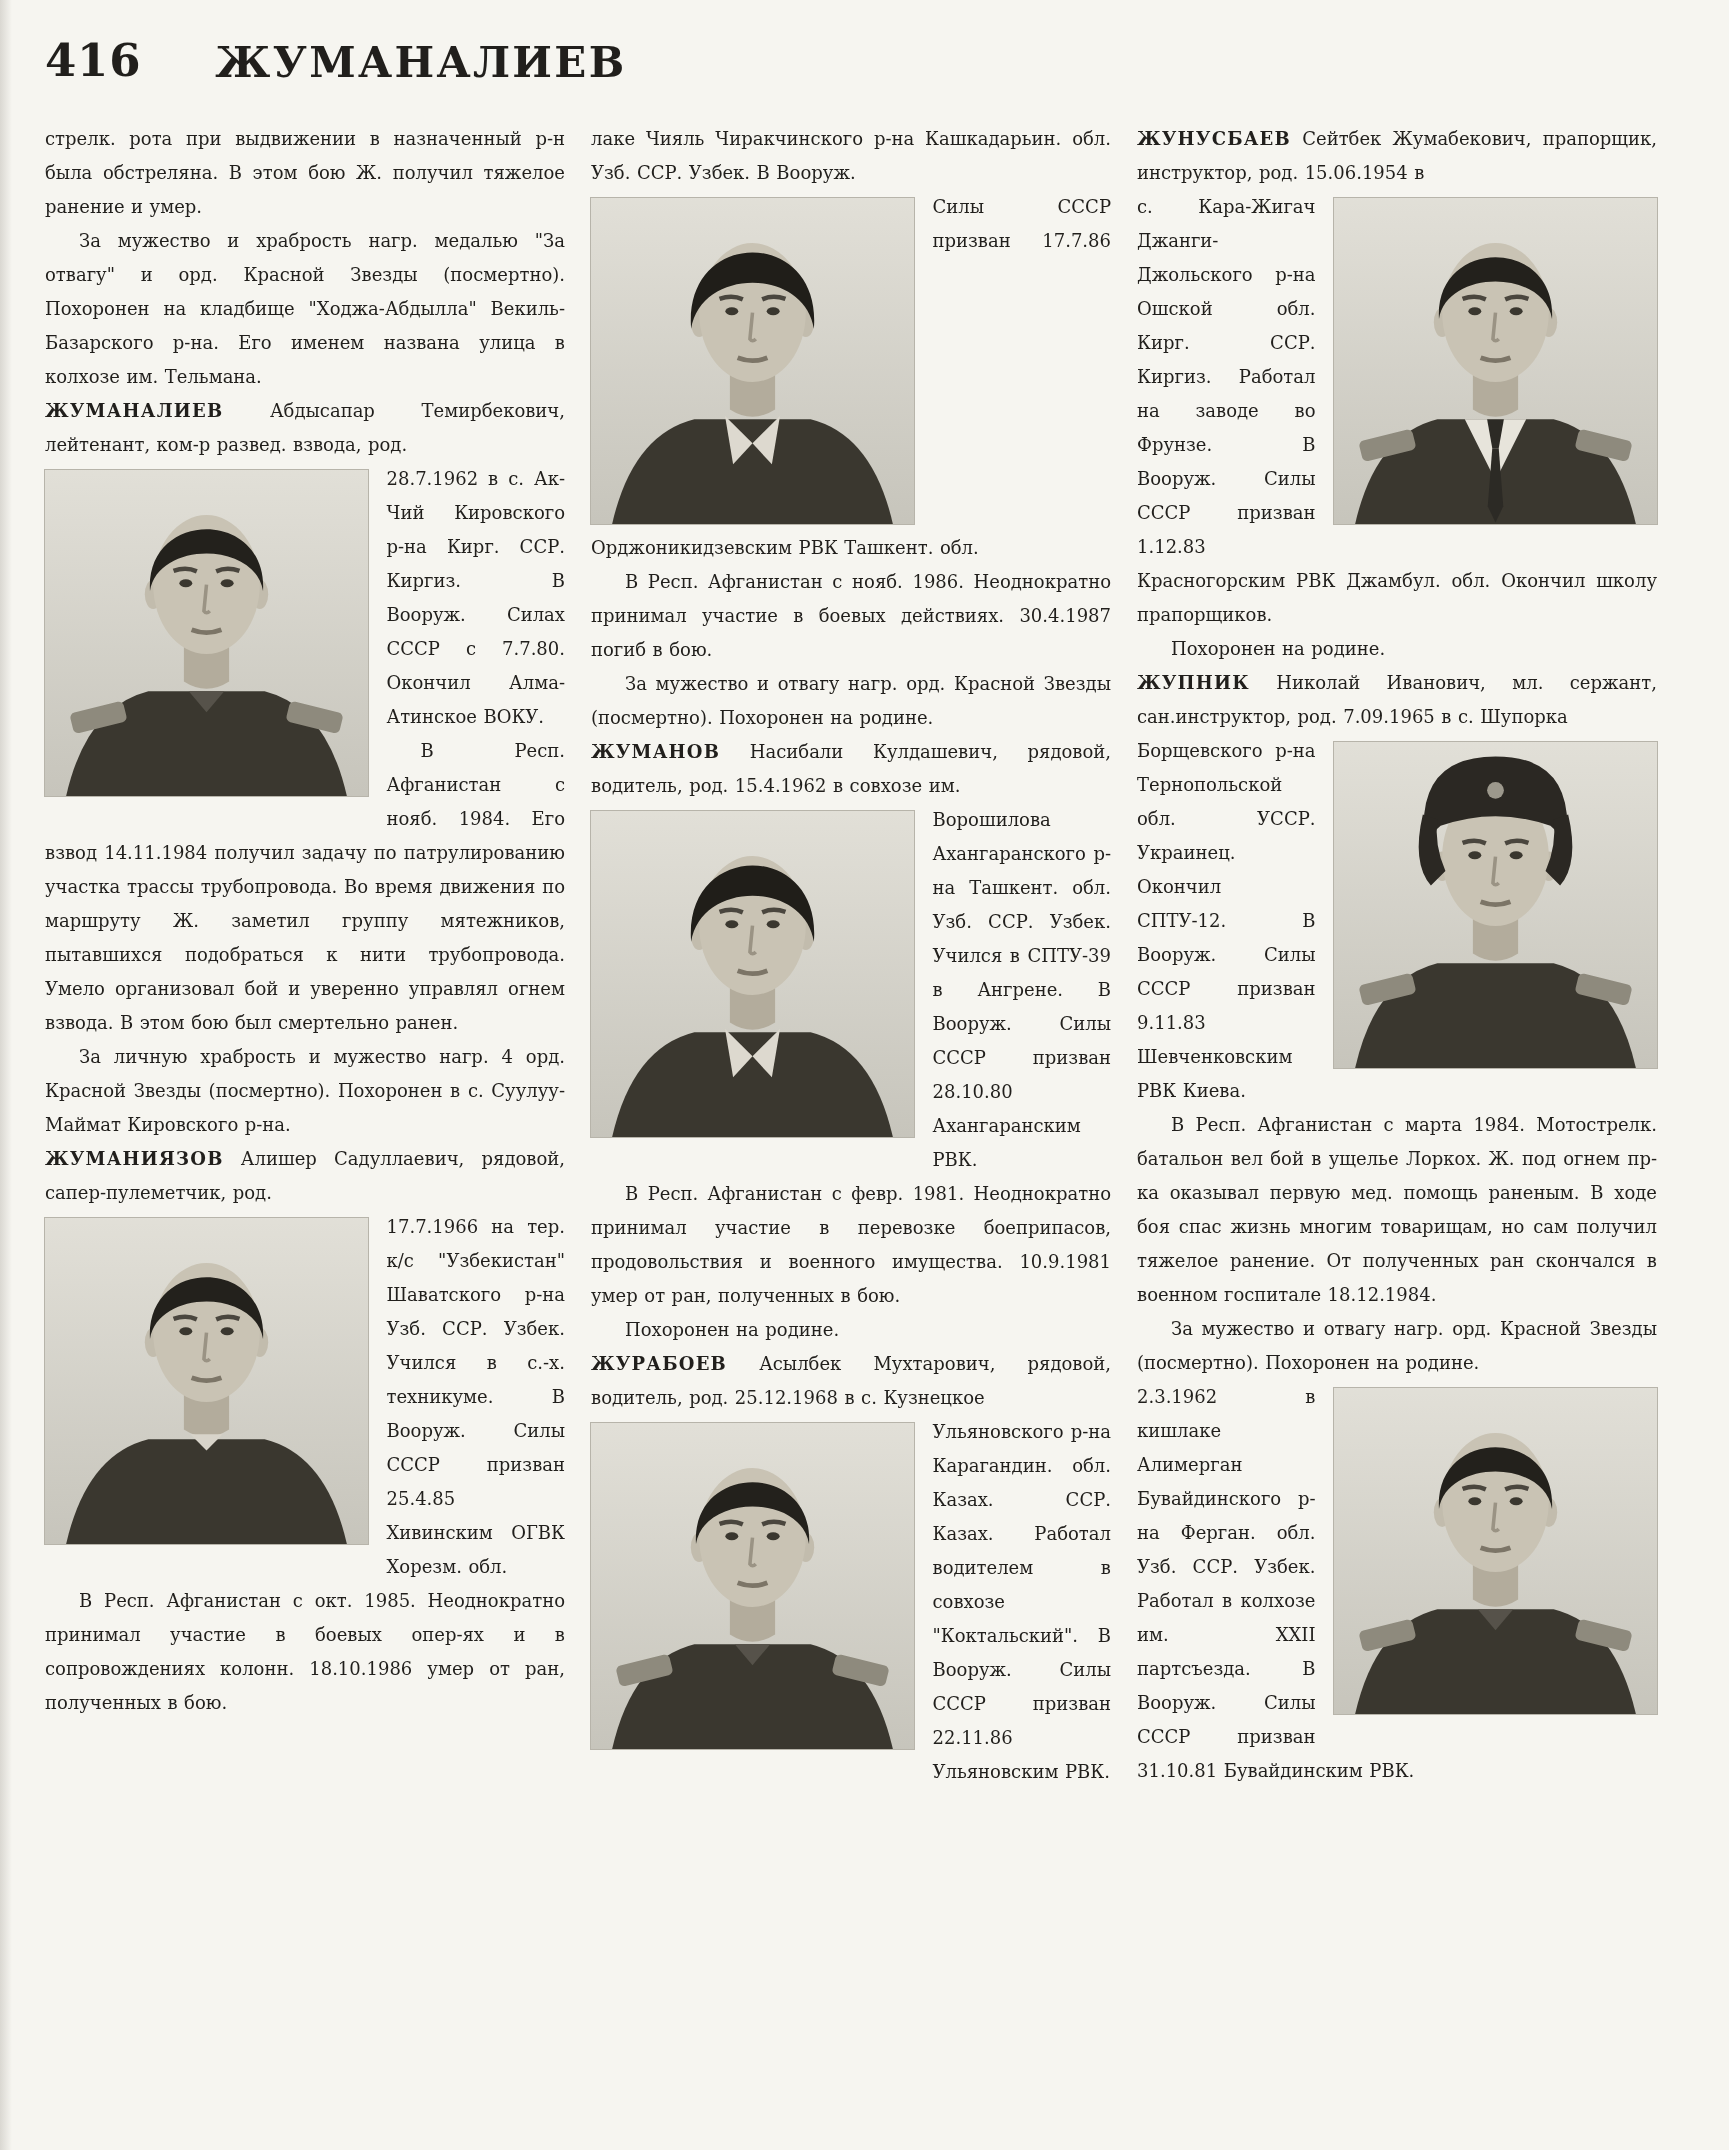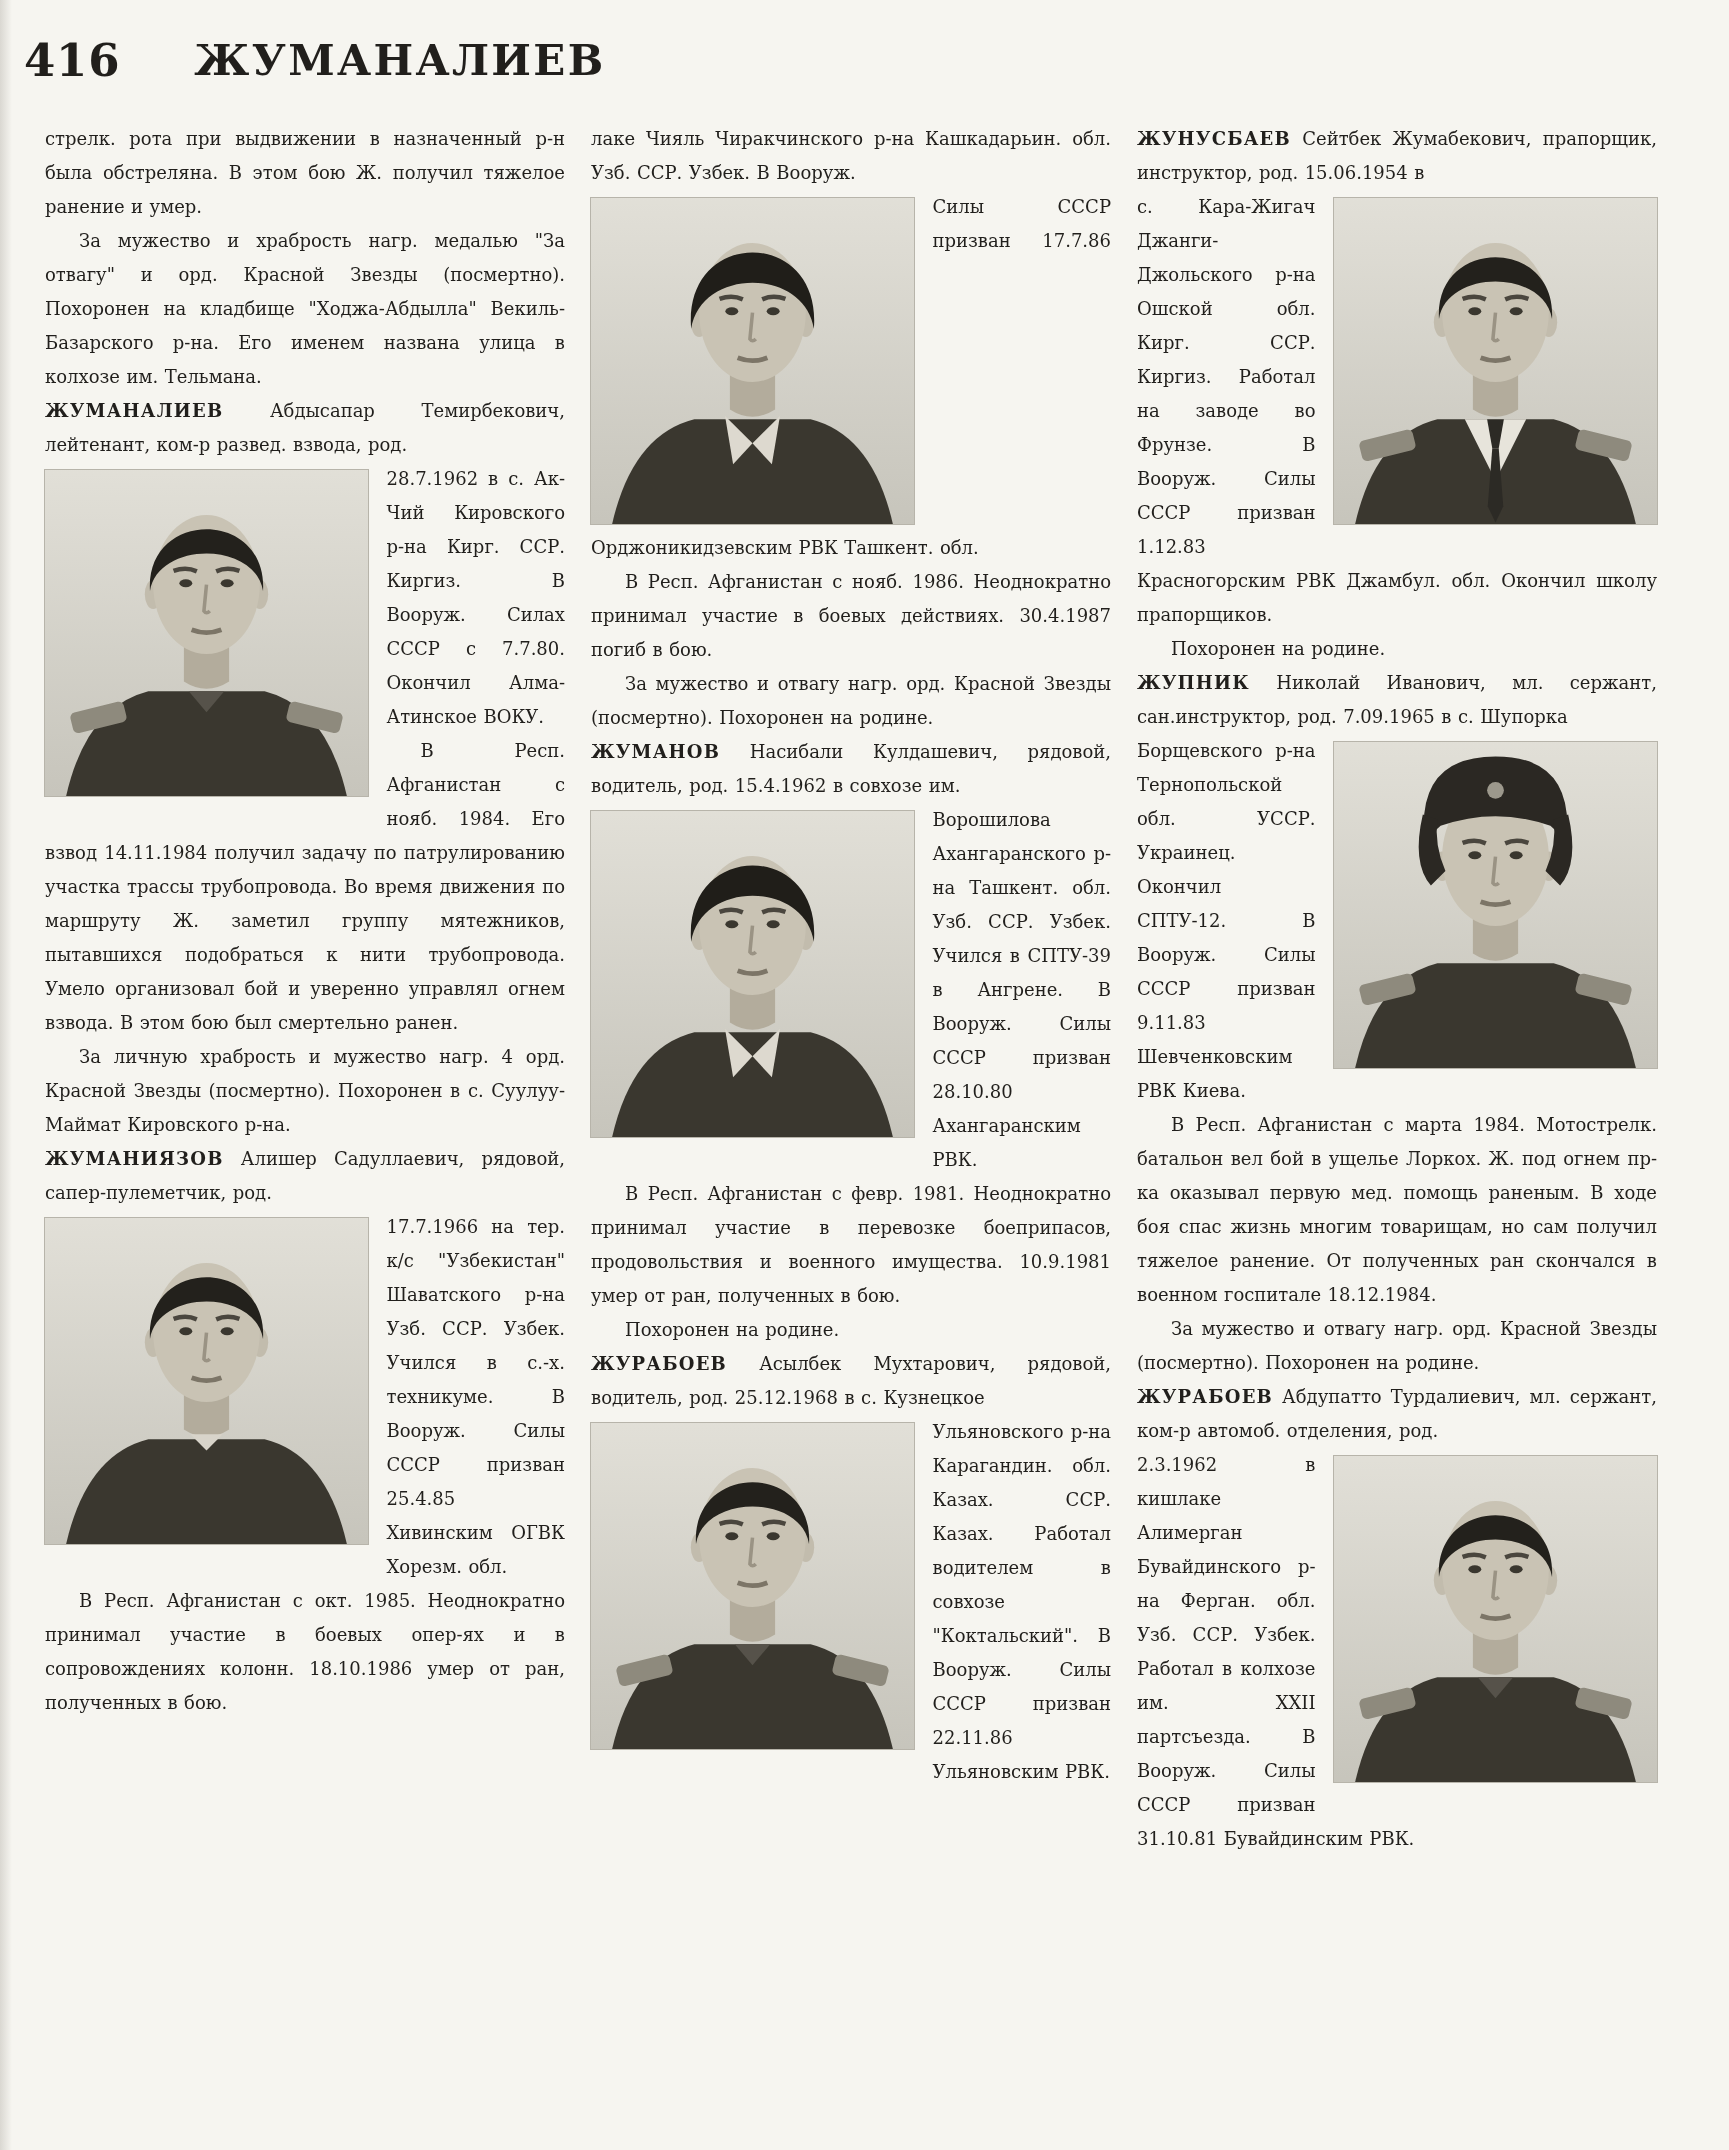--- a/index.html
+++ b/index.html
@@ -10,22 +10,22 @@
     color:#211f1c;
     font-family:"DejaVu Serif", serif;
     overflow:hidden;
   }
   .page::before{
     content:'';position:absolute;left:0;top:0;bottom:0;width:12.3px;
     background:linear-gradient(90deg,rgba(70,62,50,.16),rgba(70,62,50,0));
     pointer-events:none;
   }
   .page-header{
-    padding:34px 45px 0 24px;
-    display:flex;align-items:center;
+    padding:34px 45px 0 45px;
+    display:flex;align-items:flex-end;
   }
   .page-number{font-size:45px;font-weight:700;letter-spacing:0.8px;}
   .page-title{font-size:42px;font-weight:700;letter-spacing:2.3px;margin-left:74px;}
   .columns{
     display:flex;gap:26px;
     padding:35px 45px 0 45px;
   }
   .column{width:520px;flex:none;}
   .block + .block{}
   .para{
@@ -287,21 +287,20 @@
               <rect x="8" y="76" width="17" height="6.5" rx="1.6" fill="#8e8a7d" transform="rotate(-14 16 79)"></rect>
               <rect x="75" y="76" width="17" height="6.5" rx="1.6" fill="#8e8a7d" transform="rotate(14 84 79)"></rect>
             </svg>
           </div>
           <p class="para">Борщевского р-на Тернопольской обл. УССР. Украинец. Окончил СПТУ-12. В Вооруж. Силы СССР призван 9.11.83 Шевченковским РВК Киева.</p>
           <p class="para indent">В Респ. Афганистан с марта 1984. Мотострелк. батальон вел бой в ущелье Лоркох. Ж. под огнем пр-ка оказывал первую мед. помощь раненым. В ходе боя спас жизнь многим товарищам, но сам получил тяжелое ранение. От полученных ран скончался в военном госпитале 18.12.1984.</p>
           <p class="para indent">За мужество и отвагу нагр. орд. Красной Звезды (посмертно). Похоронен на родине.</p>
           <div class="clear"></div>
         </section>
         <section class="block">
-          <p class="para head"><b class="surname">ЖУРАБОЕВ</b> <span>Абдупатто Турдалиевич, мл. сержант, ком-р автомоб. отделения, род.</span></p>
           <div class="photo right">
             <svg viewBox="0 0 100 106" preserveAspectRatio="xMidYMid slice" xmlns="http://www.w3.org/2000/svg">
               <defs>
                 <linearGradient id="pguniform" x1="0" y1="0" x2="0" y2="1">
                   <stop offset="0" stop-color="#e2e0d8"></stop>
                   <stop offset="1" stop-color="#c6c4bb"></stop>
                 </linearGradient>
               </defs>
               <rect x="0" y="0" width="100" height="106" fill="url(#pguniform)"></rect>
               <path d="M6 106 Q12 76 32 71 L68 71 Q88 76 94 106 Z" fill="#3a372f"></path>

